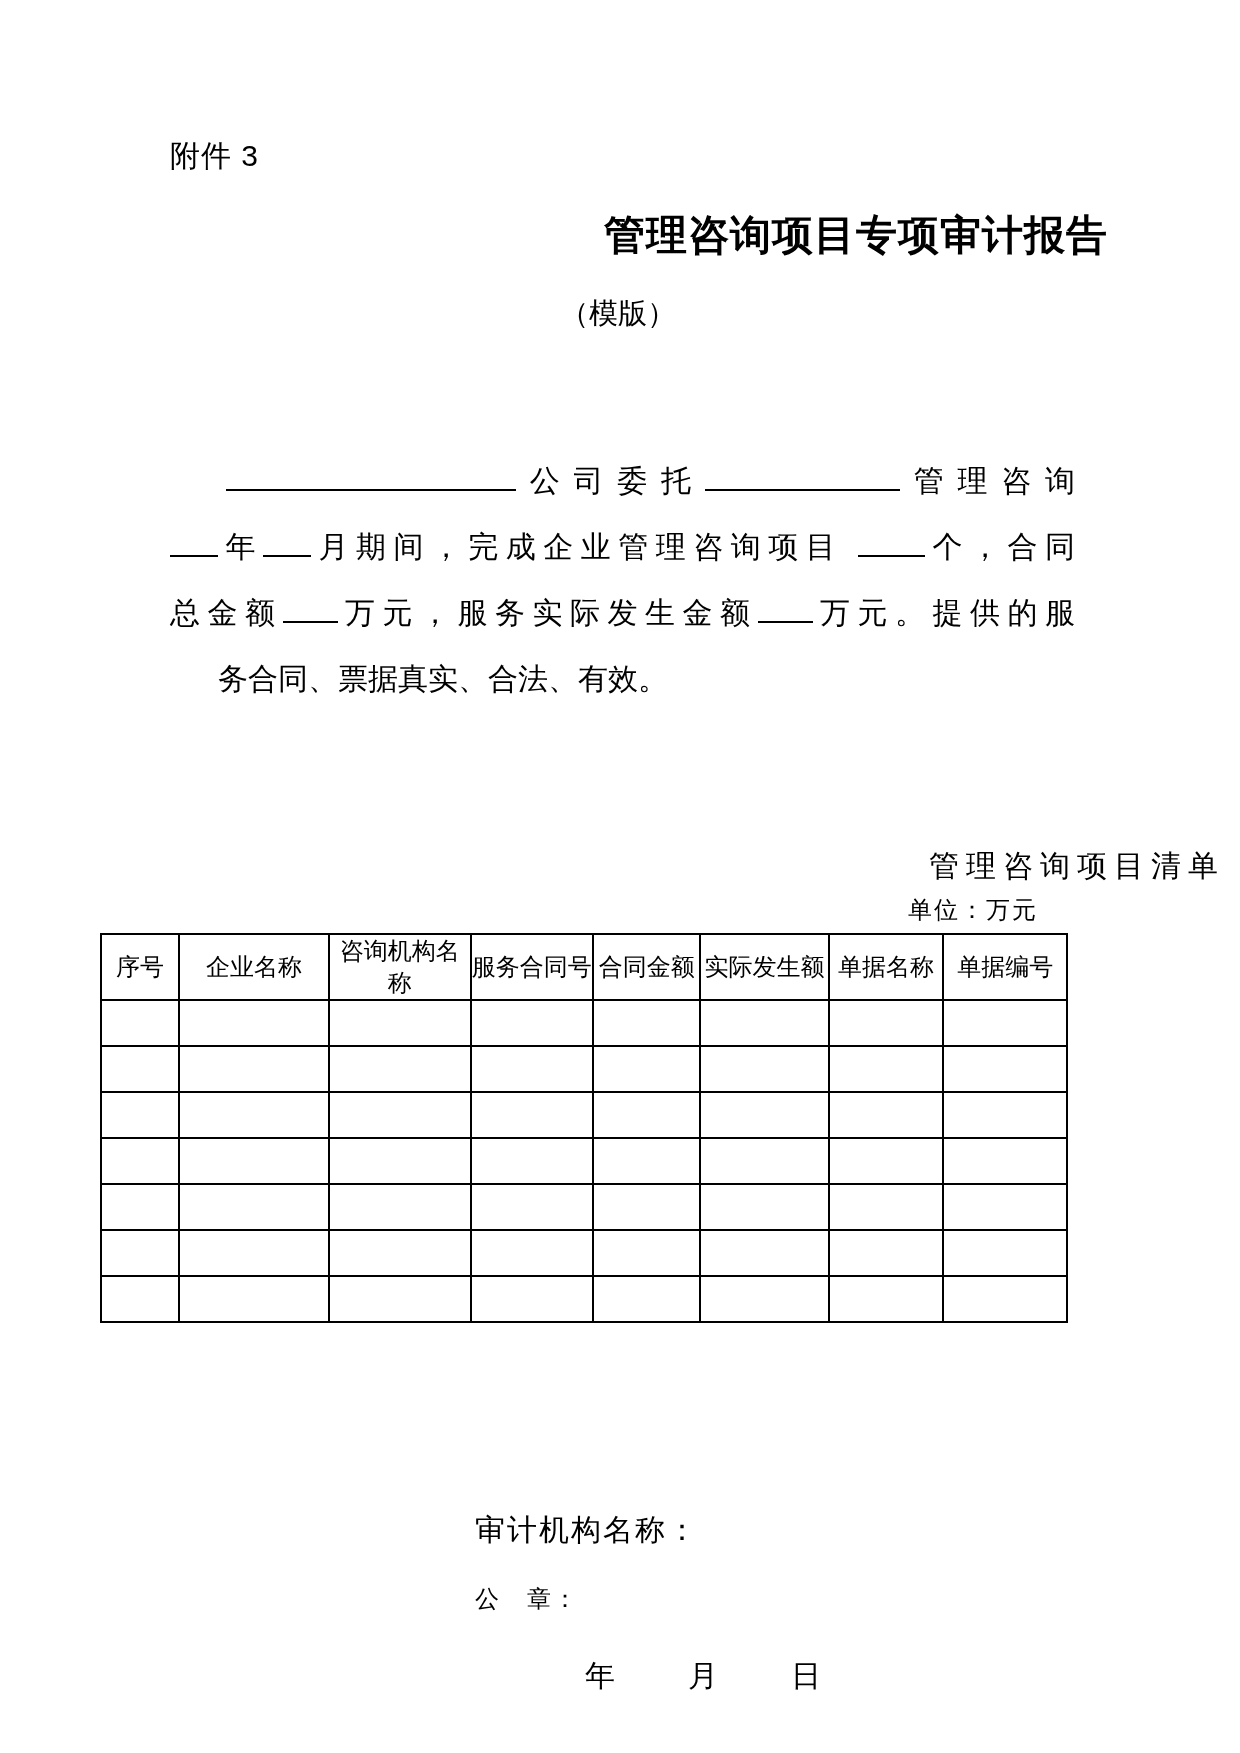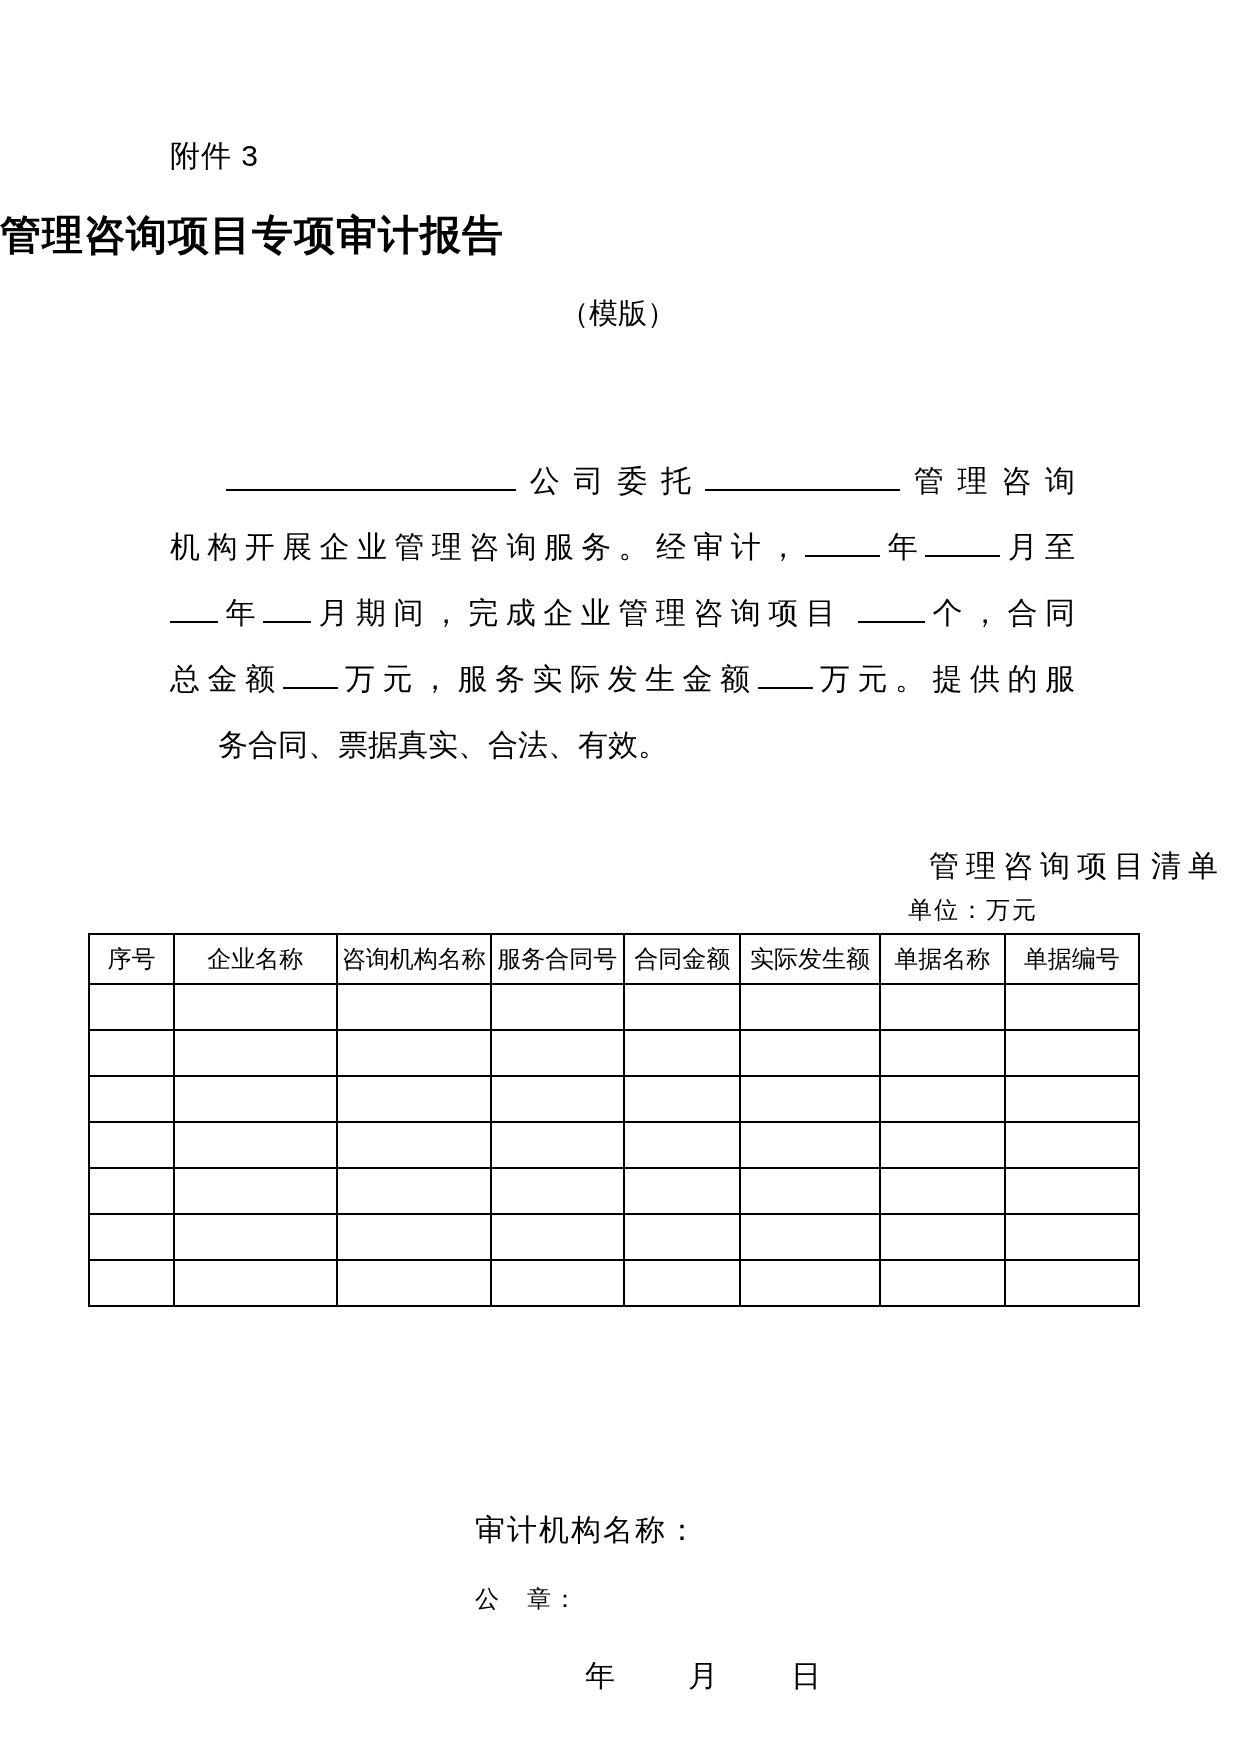--- a/index.html
+++ b/index.html
@@ -15,22 +15,22 @@
   }
   .attachment-label {
     position: absolute;
     left: 170px; top: 136px;
     font-family: Liberation Sans, sans-serif;
     font-size: 30px;
     letter-spacing: 1px;
   }
   .doc-title {
     position: absolute;
-    left: 0; top: 208px; width: 1100px;
-    text-align: left;
+    left: 8px; top: 208px; width: 1100px;
+    text-align: right;
     font-family: "Liberation Sans", sans-serif;
     font-weight: bold;
     font-size: 41px;
     letter-spacing: 1px;
   }
   .doc-subtitle {
     position: absolute;
     left: 0; top: 294px; width: 1236px;
     text-align: center;
     font-size: 29px;
@@ -62,22 +62,22 @@
     letter-spacing: 7px;
   }
   .unit-note {
     position: absolute;
     left: 908px; top: 894px;
     font-size: 24px;
     letter-spacing: 2px;
   }
   table.audit-table {
     position: absolute;
-    left: 88px; top: 933px;
-    width: 1052px;
+    left: 100px; top: 933px;
+    width: 968px;
     border-collapse: collapse;
     table-layout: fixed;
   }
   .audit-table th, .audit-table td {
     border: 2px solid #000;
     padding: 0;
     text-align: center;
     vertical-align: middle;
     font-weight: normal;
     font-size: 24px;
@@ -113,21 +113,20 @@
 <div class="page">
 
   <div class="attachment-label">附件 3</div>
 
   <div class="doc-title">管理咨询项目专项审计报告</div>
 
   <div class="doc-subtitle">（模版）</div>
 
   <div class="intro-paragraph">
       <div class="para-line first"><span class="blank" style="width: 290px;"></span><span>公司委托</span><span class="blank" style="width: 195px;"></span><span>管理咨询</span></div>
-      <div class="para-line"><span>机构开展企业管理咨询服务。经审计，</span><span class="blank" style="width: 75px;"></span><span>年</span><span class="blank" style="width: 75px;"></span><span>月至</span></div>
       <div class="para-line"><span class="blank" style="width: 48px;"></span><span>年</span><span class="blank" style="width: 48px;"></span><span>月期间，完成企业管理咨询项目 </span><span class="blank" style="width: 67px;"></span><span>个，合同</span></div>
       <div class="para-line"><span>总金额</span><span class="blank" style="width: 55px;"></span><span>万元，服务实际发生金额</span><span class="blank" style="width: 55px;"></span><span>万元。提供的服</span></div>
       <div class="para-line last"><span>务合同、票据真实、合法、有效。</span></div>
     </div>
 
   <div class="list-title">管理咨询项目清单</div>
 
   <div class="unit-note">单位：万元</div>
 
   <table class="audit-table">

